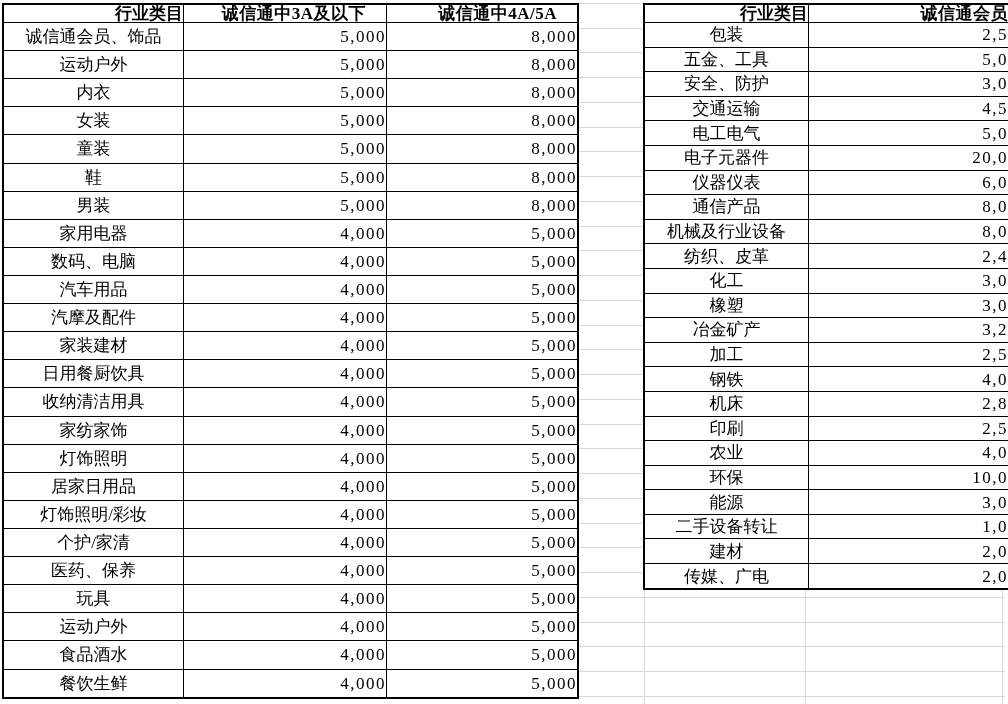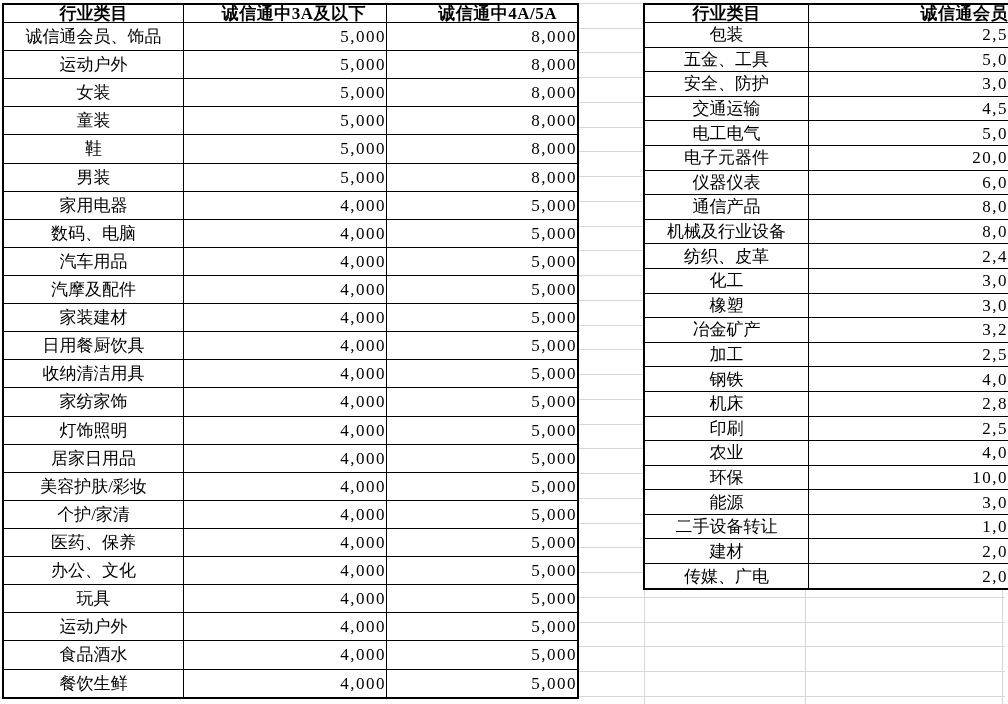--- a/index.html
+++ b/index.html
@@ -40,21 +40,21 @@
   .tbl th, .tbl td {
     border: 1.5px solid #000000;
     padding: 0;
     overflow: hidden;
     white-space: nowrap;
     font-size: 17px;
     line-height: 1;
     color: #000000;
     vertical-align: middle;
   }
-  .tbl th { font-weight: bold; }
+  .tbl th { font-weight: bold; text-align: right; }
   .cell-cat { text-align: center; }
   .cell-num {
     text-align: right;
     padding-right: 12px;
     letter-spacing: 1.5px;
   }
   th.cell-num { padding-right: 20px; letter-spacing: 0.5px; }
 
   .tbl-left  { left: 2px;   top: 3px; width: 531px; height: 696px; }
   .tbl-right { left: 643px; top: 3px; width: 362px; height: 587px; }
@@ -84,20 +84,25 @@
           <td class="cell-cat">诚信通会员、饰品</td>
           <td class="cell-num">5,000</td>
           <td class="cell-num">8,000</td>
         </tr>
         <tr>
           <td class="cell-cat">运动户外</td>
           <td class="cell-num">5,000</td>
           <td class="cell-num">8,000</td>
         </tr>
         <tr>
+          <td class="cell-cat">内衣</td>
+          <td class="cell-num">5,000</td>
+          <td class="cell-num">8,000</td>
+        </tr>
+        <tr>
           <td class="cell-cat">女装</td>
           <td class="cell-num">5,000</td>
           <td class="cell-num">8,000</td>
         </tr>
         <tr>
           <td class="cell-cat">童装</td>
           <td class="cell-num">5,000</td>
           <td class="cell-num">8,000</td>
         </tr>
         <tr>
@@ -154,36 +159,31 @@
           <td class="cell-cat">灯饰照明</td>
           <td class="cell-num">4,000</td>
           <td class="cell-num">5,000</td>
         </tr>
         <tr>
           <td class="cell-cat">居家日用品</td>
           <td class="cell-num">4,000</td>
           <td class="cell-num">5,000</td>
         </tr>
         <tr>
-          <td class="cell-cat">美容护肤/彩妆</td>
+          <td class="cell-cat">灯饰照明/彩妆</td>
           <td class="cell-num">4,000</td>
           <td class="cell-num">5,000</td>
         </tr>
         <tr>
           <td class="cell-cat">个护/家清</td>
           <td class="cell-num">4,000</td>
           <td class="cell-num">5,000</td>
         </tr>
         <tr>
           <td class="cell-cat">医药、保养</td>
-          <td class="cell-num">4,000</td>
-          <td class="cell-num">5,000</td>
-        </tr>
-        <tr>
-          <td class="cell-cat">办公、文化</td>
           <td class="cell-num">4,000</td>
           <td class="cell-num">5,000</td>
         </tr>
         <tr>
           <td class="cell-cat">玩具</td>
           <td class="cell-num">4,000</td>
           <td class="cell-num">5,000</td>
         </tr>
         <tr>
           <td class="cell-cat">运动户外</td>

